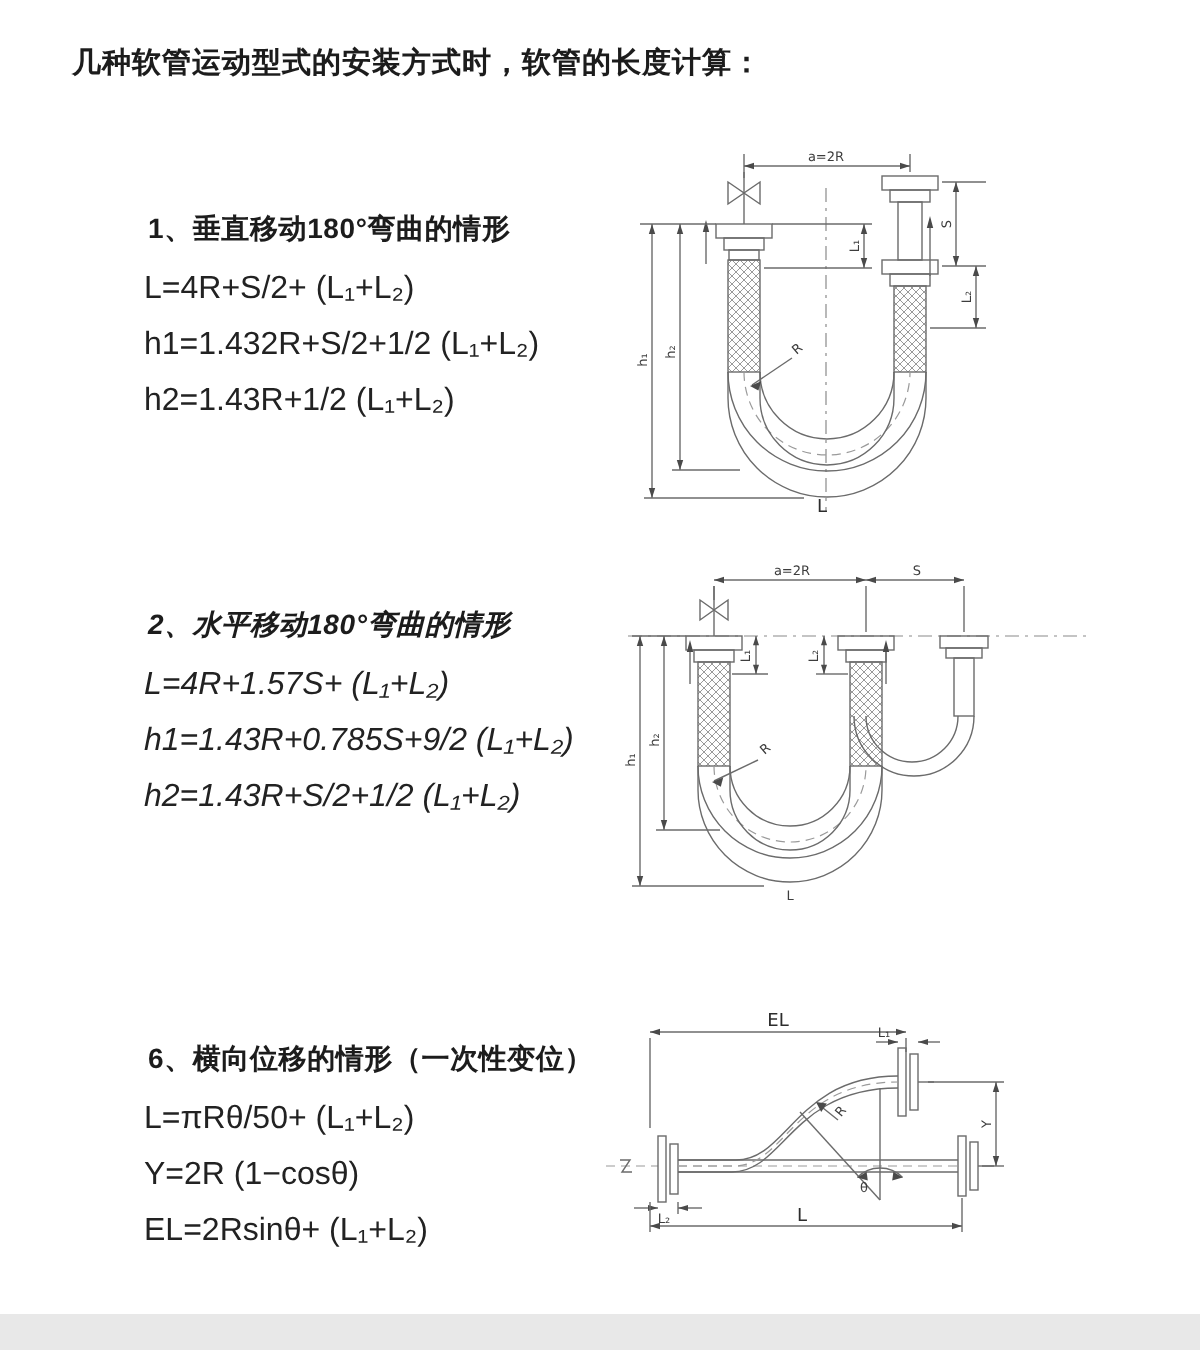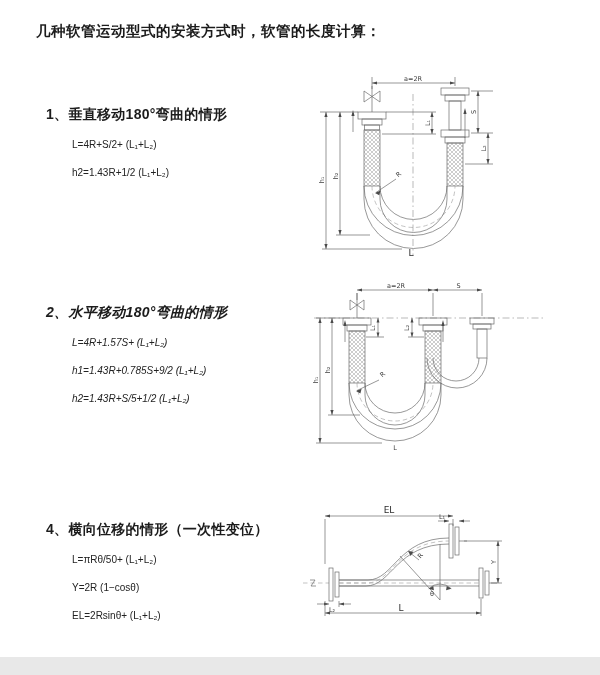--- a/index.html
+++ b/index.html
@@ -1,23 +1,23 @@
 <!DOCTYPE html>
 <html><head>
 <meta charset="utf-8">
 <style>
   html,body{margin:0;padding:0;background:#e8e8e8;}
   .page{position:relative;width:600px;height:657px;background:#ffffff;overflow:hidden;
         font-family:"Liberation Sans","DejaVu Sans",sans-serif;color:#1c1c1c;}
   .title{position:absolute;left:36px;top:22px;font-size:14.5px;font-weight:bold;letter-spacing:.5px;}
   .section{position:absolute;left:46px;width:270px;}
   .sec1{top:104px;} .sec2{top:302px;font-style:italic;} .sec3{top:519px;}
-  .heading{font-size:14px;font-weight:bold;line-height:20px;letter-spacing:.3px;}
+  .heading{font-size:14px;font-weight:bold;line-height:20px;letter-spacing:.3px;margin-left:28px;}
   .formulas{margin:11px 0 0 26px;}
-  .formula{font-size:10px;line-height:19px;color:#222;}
+  .formula{font-size:16px;line-height:19px;color:#222;}
   .formula + .formula{margin-top:9px;}
   .diagram{position:absolute;}
   #d1{left:312px;top:64px;} #d2{left:312px;top:280px;} #d3{left:298px;top:496px;}
   svg{display:block;}
   .ln{stroke:#6b6b6b;stroke-width:.7;fill:none;}
   .cl{stroke:#8a8a8a;stroke-width:.6;fill:none;stroke-dasharray:7 3 1.5 3;}
   .hd{stroke:#9a9a9a;stroke-width:.6;fill:none;stroke-dasharray:4.5 3;}
   .ar{fill:#4a4a4a;stroke:none;}
   .lbl{font-family:"DejaVu Sans",sans-serif;font-size:6.5px;fill:#3d3d3d;}
   .lblb{font-family:"DejaVu Sans",sans-serif;font-size:9px;fill:#2c2c2c;}
@@ -26,35 +26,36 @@
 <body>
 
 <div class="page">
 
   <div class="title">几种软管运动型式的安装方式时，软管的长度计算：</div>
 
   <div class="section sec1">
     <div class="heading">1、垂直移动180°弯曲的情形</div>
     <div class="formulas">
       <div class="formula">L=4R+S/2+ (L₁+L₂)</div>
+      <div class="formula">h1=1.432R+S/2+1/2 (L₁+L₂)</div>
       <div class="formula">h2=1.43R+1/2 (L₁+L₂)</div>
     </div>
   </div>
 
   <div class="section sec2">
     <div class="heading">2、水平移动180°弯曲的情形</div>
     <div class="formulas">
       <div class="formula">L=4R+1.57S+ (L₁+L₂)</div>
       <div class="formula">h1=1.43R+0.785S+9/2 (L₁+L₂)</div>
-      <div class="formula">h2=1.43R+S/5+1/2 (L₁+L₂)</div>
+      <div class="formula">h2=1.43R+S/2+1/2 (L₁+L₂)</div>
     </div>
   </div>
 
   <div class="section sec3">
-    <div class="heading">4、横向位移的情形（一次性变位）</div>
+    <div class="heading">6、横向位移的情形（一次性变位）</div>
     <div class="formulas">
       <div class="formula">L=πRθ/50+ (L₁+L₂)</div>
       <div class="formula">Y=2R (1−cosθ)</div>
       <div class="formula">EL=2Rsinθ+ (L₁+L₂)</div>
     </div>
   </div>
 
   <div class="diagram" id="d1">
     <svg width="288" height="198" viewBox="0 0 288 198">
       <defs>

